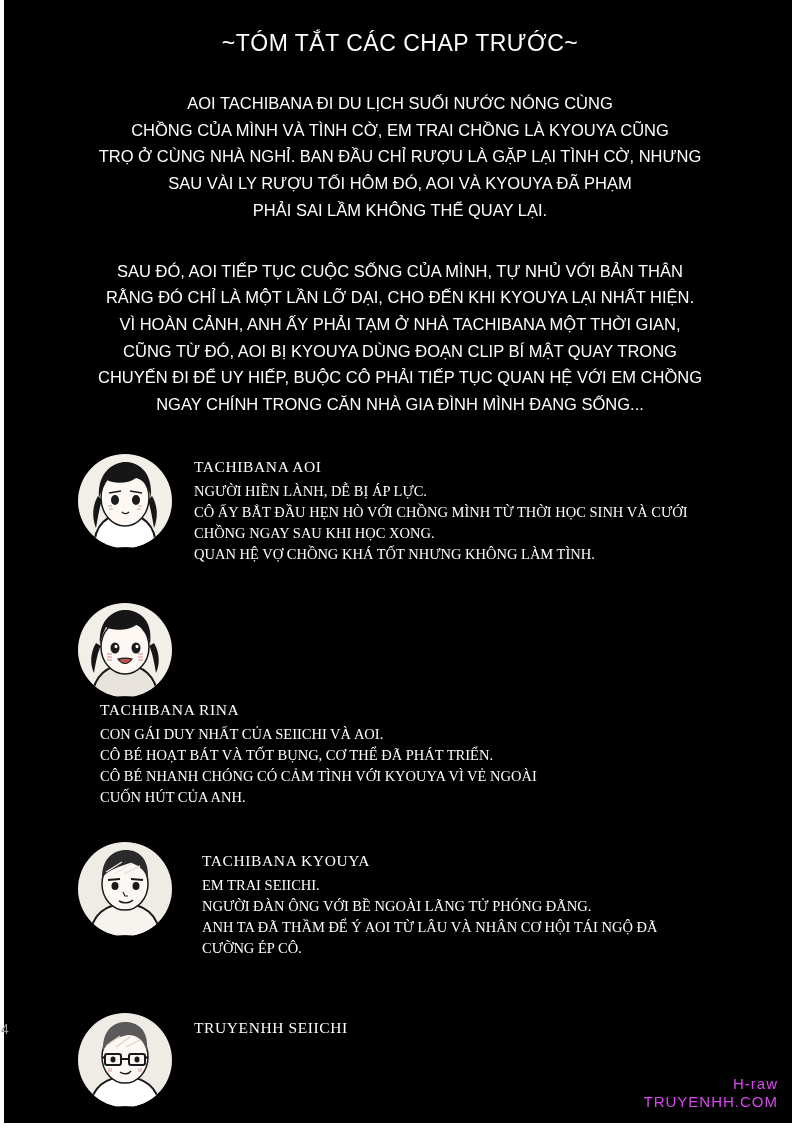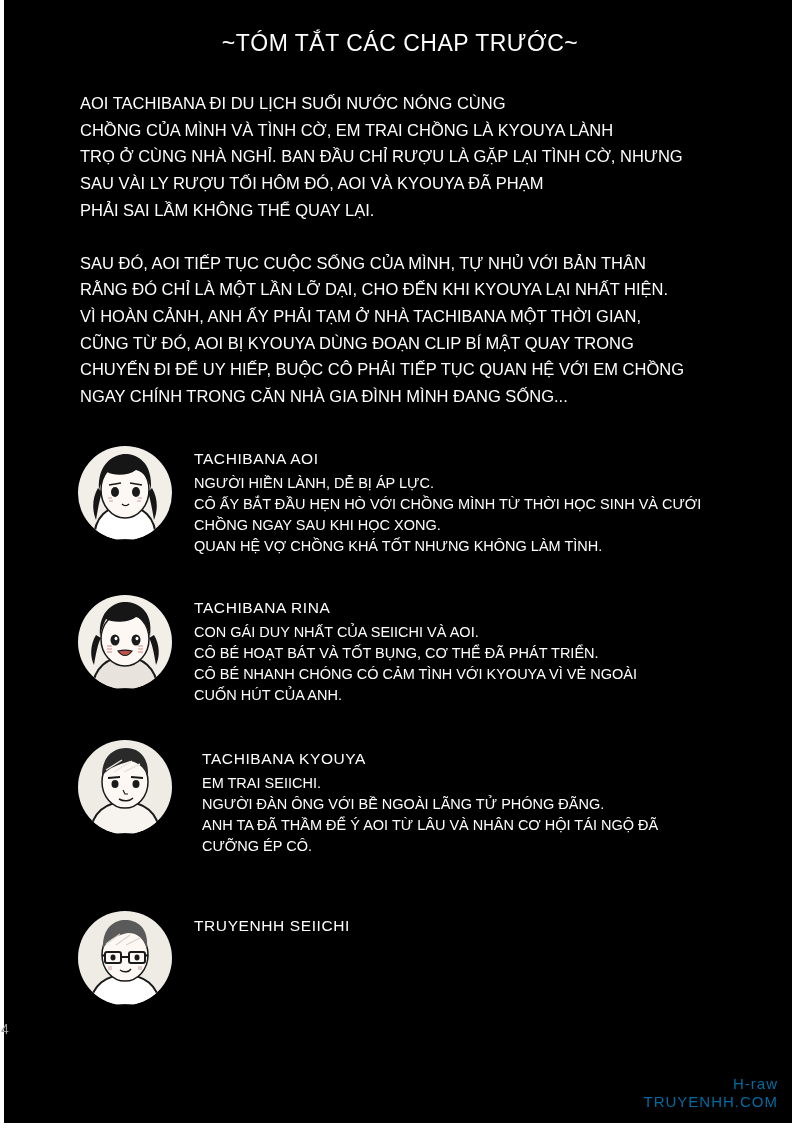--- a/index.html
+++ b/index.html
@@ -46,28 +46,28 @@
   .title {
     text-align: center;
     font-size: 23px;
     letter-spacing: 0.5px;
     padding-top: 30px;
     font-weight: normal;
     margin: 0;
   }
 
   .summary {
-    text-align: left;
+    text-align: center;
     font-size: 16.5px;
     line-height: 1.62;
     margin: 0;
     padding: 0 80px;
   }
   .summary.first { margin-top: 33px; }
-  .summary.second { margin-top: 26px; }
+  .summary.second { margin-top: 34px; }
   .summary .ln { display: block; white-space: nowrap; }
 
   .characters {
     margin-top: 36px;
     padding-left: 78px;
     padding-right: 40px;
   }
   .char {
     display: flex;
     align-items: flex-start;
@@ -79,68 +79,69 @@
     border-radius: 50%;
     overflow: hidden;
     flex: 0 0 94px;
     background: #111;
     position: relative;
   }
   .char .portrait svg { display: block; width: 94px; height: 94px; }
   .char .info {
     padding-left: 22px;
     padding-top: 4px;
+    font-family: Liberation Serif, serif;
   }
   .char .name {
     font-size: 15.5px;
     letter-spacing: 0.6px;
     margin-bottom: 5px;
   }
   .char .desc {
     font-size: 14.5px;
     line-height: 1.45;
   }
   .char .desc .ln { display: block; white-space: nowrap; }
 
   
   .char.c1 { margin-top: 0px; }
-  .char.c2 { margin-top: 38px; }
+  .char.c2 { margin-top: 38px; flex-direction: column; }
   .char.c3 { margin-top: 26px; }
   .char.c3 .info { padding-left: 30px; padding-top: 10px; }
   .char.c4 { margin-top: 54px; }
   .char.c4 .info { padding-top: 6px; }
 
   .page-number {
     position: absolute;
     left: 1px;
     bottom: 92px;
     font-size: 14px;
     color: #9a9a9a;
   }
   .watermark {
     position: absolute;
     right: 22px;
     bottom: 18px;
     text-align: right;
-    color: #0369a1;
+    color: #d946ef;
     font-size: 15px;
     line-height: 1.2;
     letter-spacing: 1px;
   }
 </style>
 </head>
 <body>
 
 <div class="page">
 
   <h1 class="title">~TÓM TẮT CÁC CHAP TRƯỚC~</h1>
 
   <div class="summary first">
     <span class="ln">AOI TACHIBANA ĐI DU LỊCH SUỐI NƯỚC NÓNG CÙNG</span>
-    <span class="ln">CHỒNG CỦA MÌNH VÀ TÌNH CỜ, EM TRAI CHỒNG LÀ KYOUYA LÀNH</span>
+    <span class="ln">CHỒNG CỦA MÌNH VÀ TÌNH CỜ, EM TRAI CHỒNG LÀ KYOUYA CŨNG</span>
     <span class="ln">TRỌ Ở CÙNG NHÀ NGHỈ. BAN ĐẦU CHỈ RƯỢU LÀ GẶP LẠI TÌNH CỜ, NHƯNG</span>
     <span class="ln">SAU VÀI LY RƯỢU TỐI HÔM ĐÓ, AOI VÀ KYOUYA ĐÃ PHẠM</span>
     <span class="ln">PHẢI SAI LẦM KHÔNG THỂ QUAY LẠI.</span>
   </div>
 
   <div class="summary second">
     <span class="ln">SAU ĐÓ, AOI TIẾP TỤC CUỘC SỐNG CỦA MÌNH, TỰ NHỦ VỚI BẢN THÂN</span>
     <span class="ln">RẰNG ĐÓ CHỈ LÀ MỘT LẦN LỠ DẠI, CHO ĐẾN KHI KYOUYA LẠI NHẤT HIỆN.</span>
     <span class="ln">VÌ HOÀN CẢNH, ANH ẤY PHẢI TẠM Ở NHÀ TACHIBANA MỘT THỜI GIAN,</span>
     <span class="ln">CŨNG TỪ ĐÓ, AOI BỊ KYOUYA DÙNG ĐOẠN CLIP BÍ MẬT QUAY TRONG</span>

